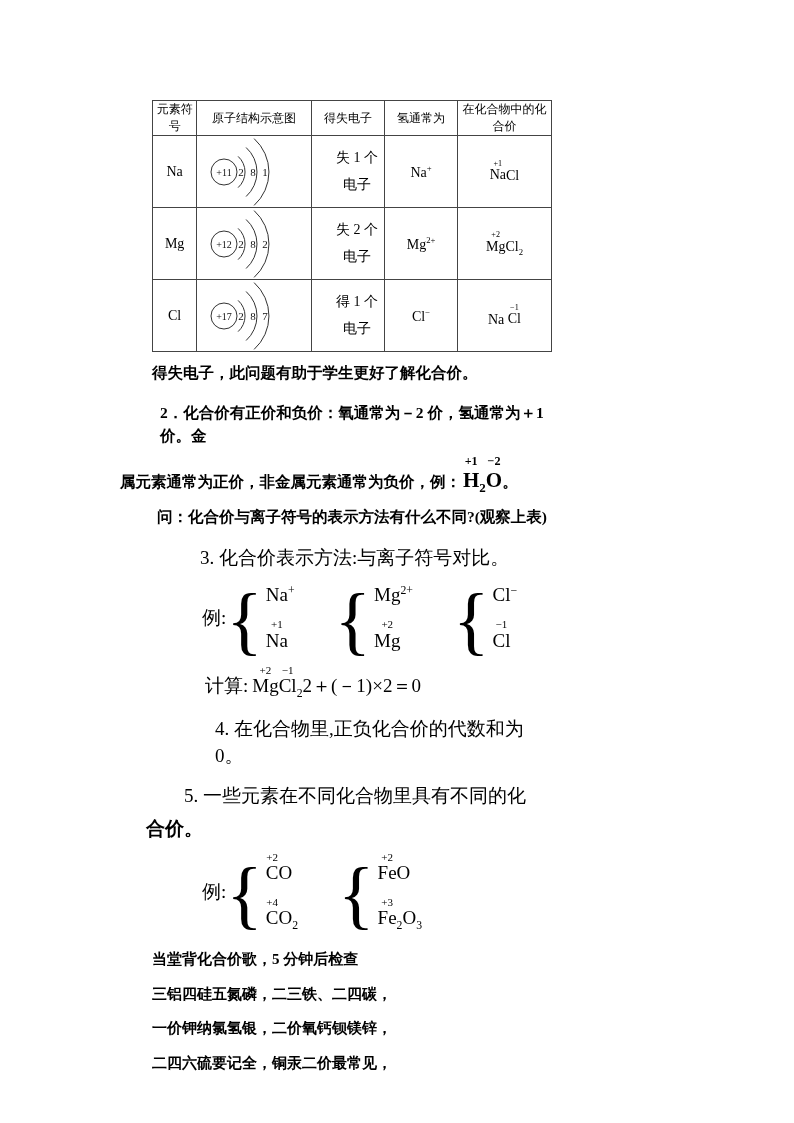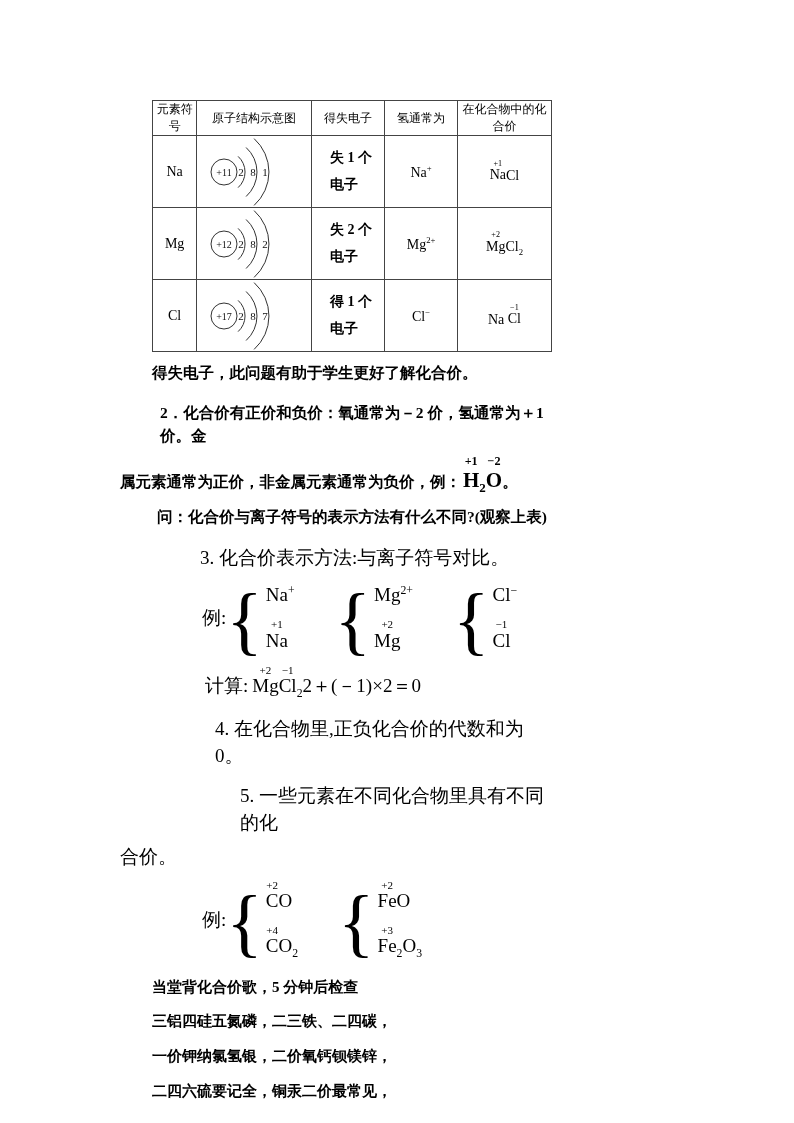--- a/index.html
+++ b/index.html
@@ -10,21 +10,21 @@
     font-family:"Liberation Serif", serif;
   }
   
   .valence-table { border-collapse:collapse; margin-left:32px; table-layout:fixed; }
   .valence-table th, .valence-table td {
     border:1px solid #444; text-align:center; vertical-align:middle;
     font-family:"Liberation Serif", serif; padding:0;
   }
   .valence-table th { font-size:12px; font-weight:normal; height:30px; }
   .valence-table td { font-size:14px; height:71px; }
-  .valence-table td.change-cell { text-align:left; padding-left:18px; line-height:1.9; font-weight:700; }
+  .valence-table td.change-cell { text-align:center; padding-left:18px; line-height:1.9; font-weight:400; }
   .atom-svg { display:block; margin:0 auto; }
   
   .stack { display:inline-block; text-align:center; vertical-align:baseline; }
   .stack .top { display:block; font-size:0.58em; line-height:1.1; }
   .stack .base { display:block; line-height:1.05; }
   sup { font-size:0.62em; }
   sub { font-size:0.62em; }
   .formula { font-family:"Liberation Serif", serif; white-space:nowrap; }
   
   p { margin:0; }
@@ -42,22 +42,22 @@
   .brace {
     display:inline-block; font-size:76px; line-height:1; font-weight:400;
     margin-right:3px; font-family:"Liberation Serif", serif; transform:translateY(2px);
   }
   .brace-col { display:inline-flex; flex-direction:column; justify-content:center; gap:12px; }
   .brace-col .formula { font-size:19px; }
   .calc { margin:8px 0 0 85px; display:flex; align-items:baseline; }
   .calc .formula { font-size:19px; margin-left:4px; }
   .calc-eq { }
   .p5  { margin:14px 0 8px 95px; }
-  .p6l1{ margin:12px 0 0 120px; }
-  .p6l2{ margin:6px 0 0 0; }
+  .p6l1{ margin:12px 0 0 64px; }
+  .p6l2{ margin:6px 0 0 26px;font-weight:bold; }
   .p7  { margin:16px 0 0 32px; font-size:15px; }
   .p8,.p9,.p10 { margin:13px 0 0 32px; font-size:15px; }
 </style>
 </head>
 <body>
 
 <div class="page">
 
   <table class="valence-table">
     <colgroup>

